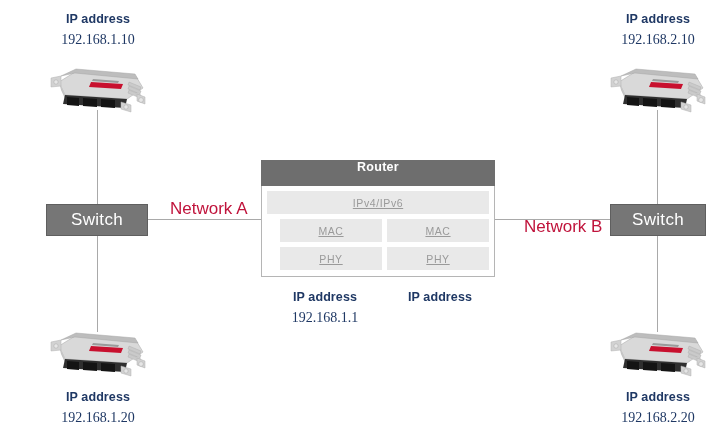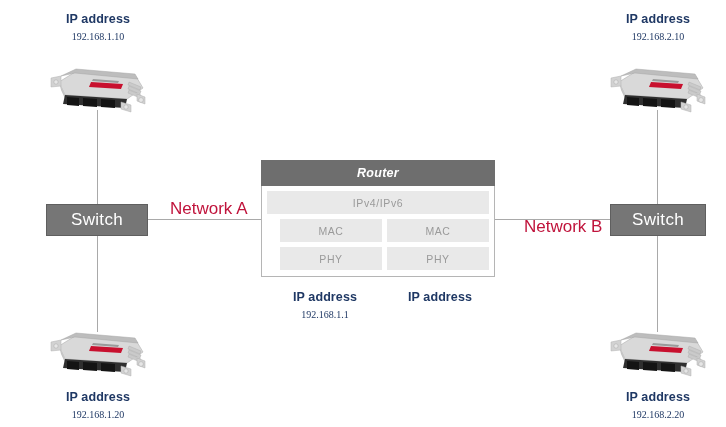--- a/index.html
+++ b/index.html
@@ -30,21 +30,21 @@
   .ip-label .ip-title {
     font-family: "Liberation Sans", "DejaVu Sans", sans-serif;
     font-weight: bold;
     font-size: 12.5px;
     letter-spacing: 0.1px;
     display: block;
   }
   .ip-label .ip-value {
     font-family: "Liberation Serif", "DejaVu Serif", serif;
     font-weight: normal;
-    font-size: 10px;
+    font-size: 14px;
     display: block;
     margin-top: 2px;
   }
 
   .net-label {
     position: absolute;
     font-family: "Liberation Sans", "DejaVu Sans", sans-serif;
     font-size: 17px;
     font-weight: normal;
     color: #c0143c;
@@ -84,23 +84,21 @@
   
   .router-block {
     position: absolute;
     box-sizing: border-box;
     background: #ffffff;
   }
   .router-header {
     background: #6e6e6e;
     height: 26px;
     display: flex;
-    align-items: center;
     justify-content: center;
-    font-style: italic;
   }
   .router-header .router-title {
     font-family: "Liberation Sans", "DejaVu Sans", sans-serif;
     font-size: 12.5px;
     font-weight: bold;
     color: #ffffff;
     letter-spacing: 0.3px;
   }
   .router-body {
     border: 1px solid #b5b5b5;
@@ -112,20 +110,21 @@
   .stack-cell {
     background: #e9e9e9;
     height: 23px;
     display: flex;
     align-items: center;
     justify-content: center;
     font-family: "Liberation Sans", "DejaVu Sans", sans-serif;
     font-size: 10.5px;
     color: #9a9a9a;
     letter-spacing: 0.6px;
+    text-decoration: underline;
   }
   .stack-row {
     display: flex;
     gap: 5px;
     margin-top: 5px;
     padding-left: 13px;
   }
   .stack-row .stack-cell {
     flex: 1 1 0;
   }

